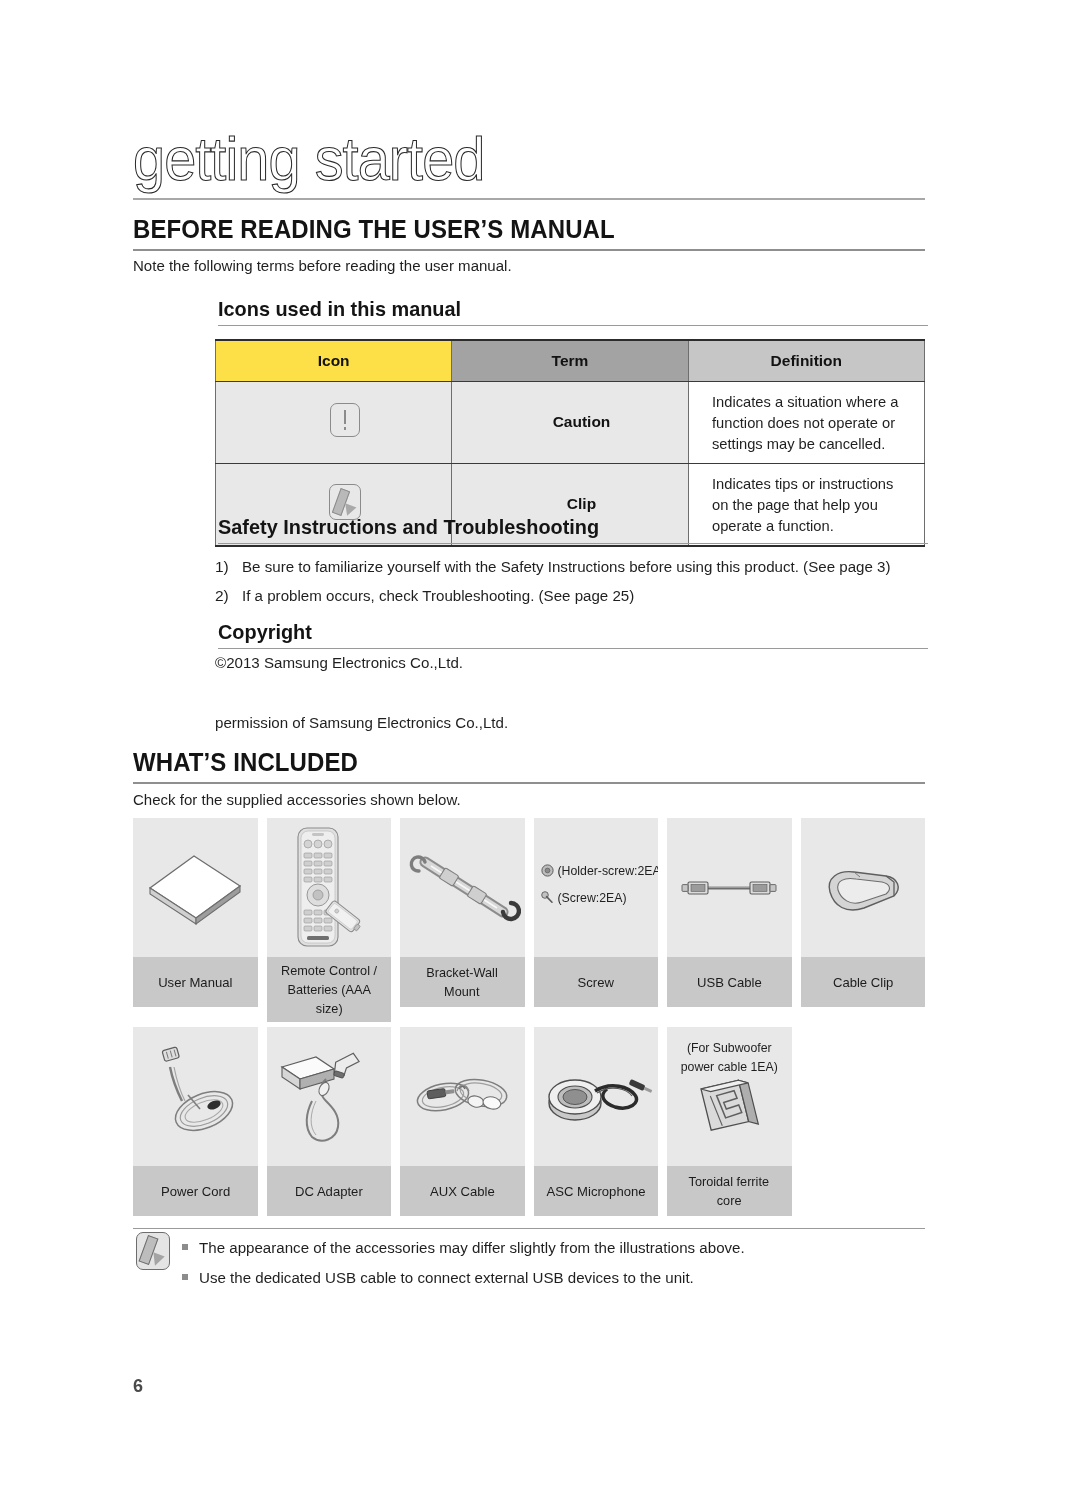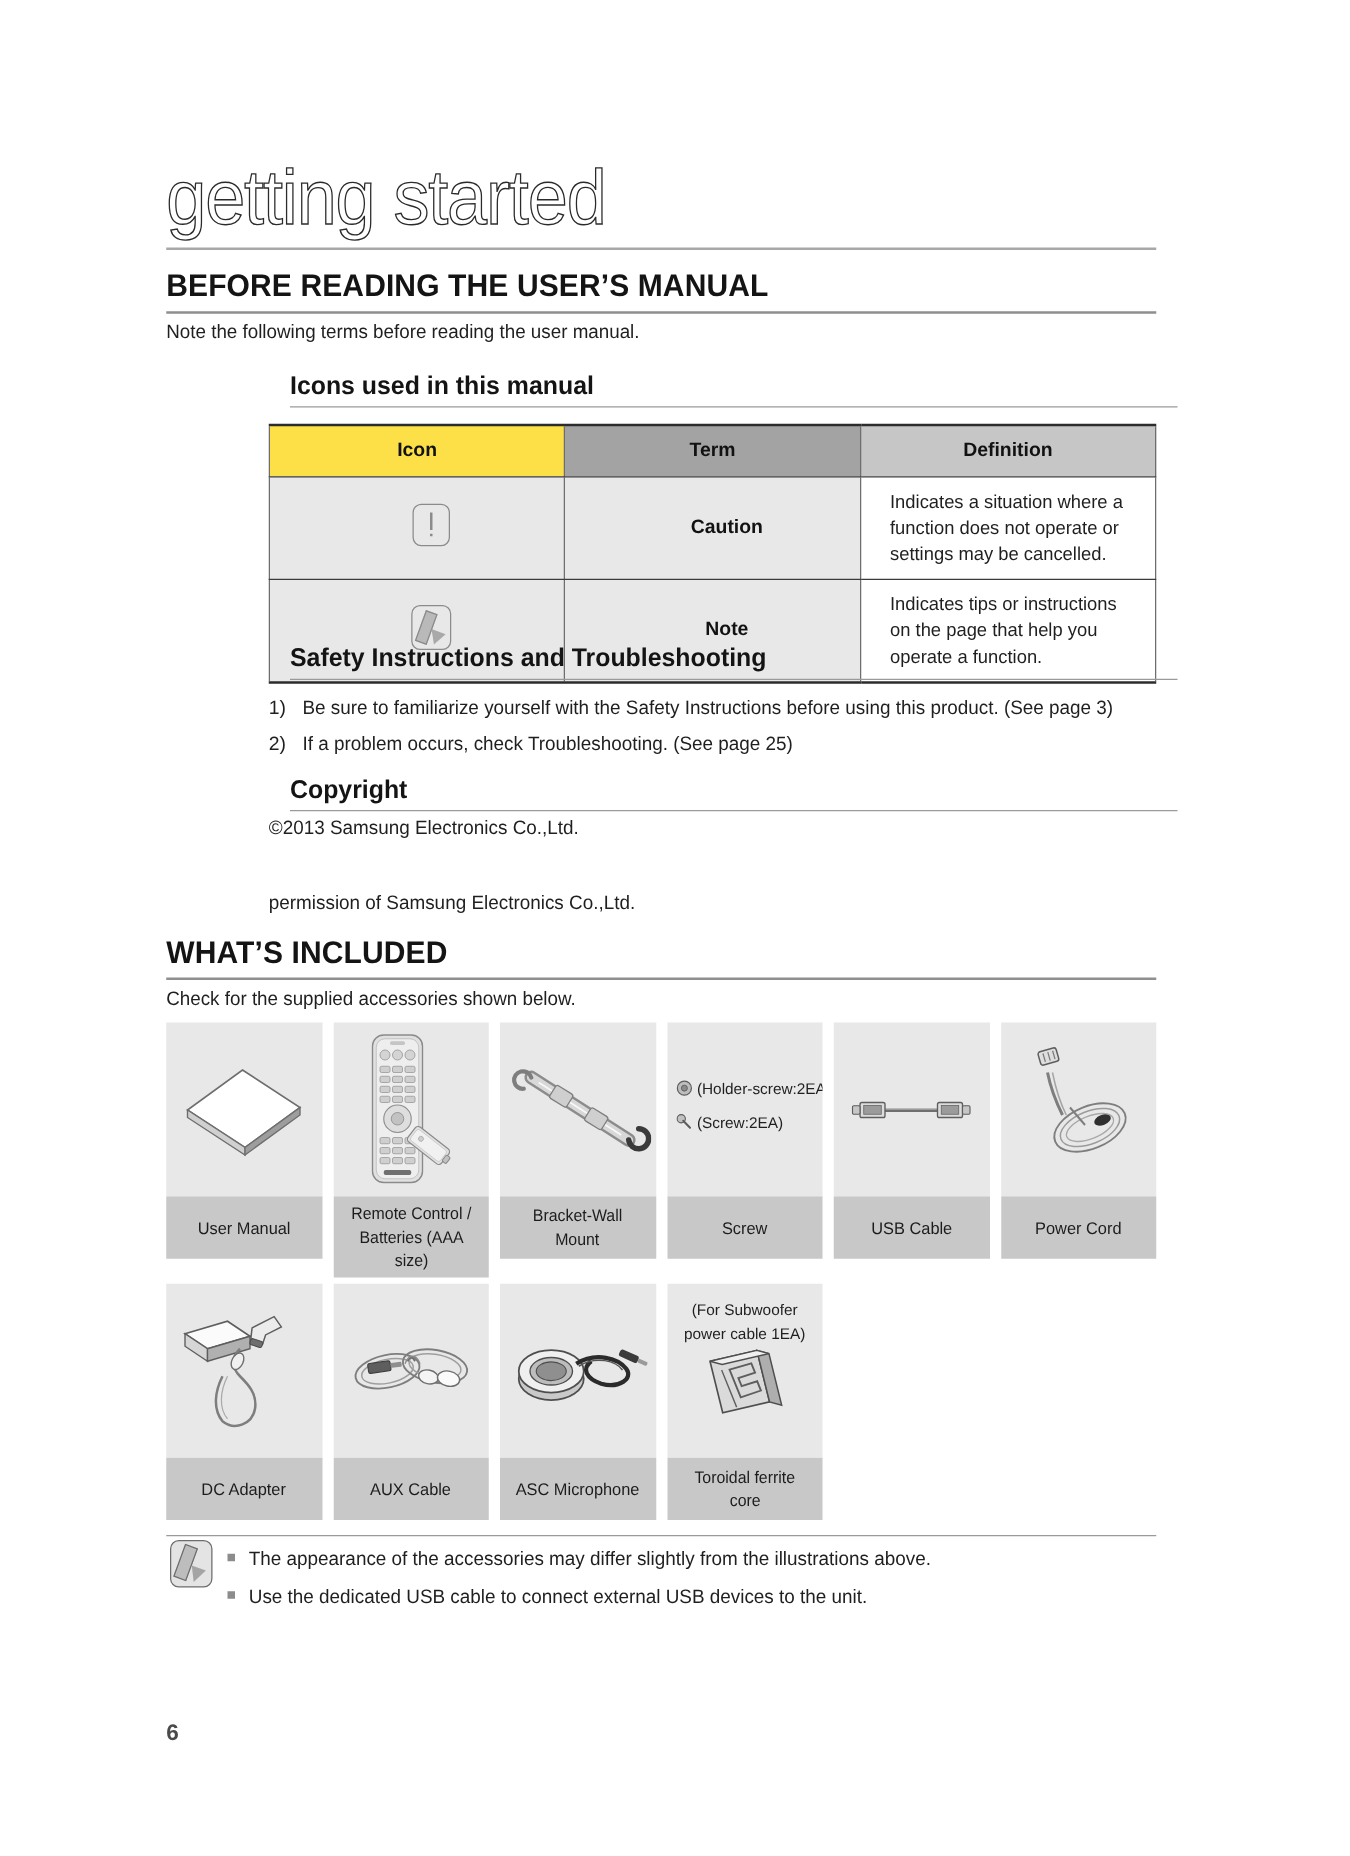--- a/index.html
+++ b/index.html
@@ -67,21 +67,21 @@
     position: absolute;
     font-size: 15.5px;
     line-height: 22px;
     color: #1f1f1f;
     transform: scaleX(0.97);
     transform-origin: left top;
     white-space: nowrap;
   }
 
   
-  .h2-block { position: absolute; left: 232px; width: 710px; }
+  .h2-block { position: absolute; left: 218px; width: 710px; }
   .h2-text {
     font-size: 20.5px;
     font-weight: bold;
     color: #141414;
     transform: scaleX(0.97);
     transform-origin: left center;
     white-space: nowrap;
   }
   .h2-rule {
     margin-top: 4px;
@@ -358,21 +358,21 @@
           <span>Indicates a situation where a function does not operate or settings may be cancelled.</span>
         </td>
       </tr>
       <tr class="row-note">
         <td class="c-icon">
           <span class="ico-note">
             <span class="pencil"></span>
             <span class="nib"></span>
           </span>
         </td>
-        <td class="c-term">Note</td>
+        <td class="c-term">Clip</td>
         <td class="c-def">
           <span>Indicates tips or instructions on the page that help you operate a function.</span>
         </td>
       </tr>
     </tbody>
   </table>
 
   <div class="h2-block" style="top:515px;">
     <div class="h2-text">Safety Instructions and Troubleshooting</div>
     <div class="h2-rule"></div>
@@ -531,20 +531,35 @@
             <rect x="73" y="2.4" width="14" height="7" fill="#9b9b9b" stroke="#5e5e5e" stroke-width="0.6"></rect>
             <rect x="90" y="2.6" width="6" height="6.8" rx="1" fill="#c6c6c6" stroke="#5e5e5e" stroke-width="0.9"></rect>
           </g>
         </svg>
       </div>
       <div class="acc-label">
         <span>USB Cable</span>
       </div>
     </div>
 
+    <div class="acc-cell">
+      <div class="acc-img">
+        <svg width="118" height="132" viewBox="0 0 118 132">
+          <g transform="translate(20,46)">
+            <path d="M6,24 C2,10 14,2 30,4 L62,8 C74,10 78,20 70,28 L40,40 C22,46 10,38 6,24 Z" fill="#d4d4d4" stroke="#5e5e5e" stroke-width="1.4"></path>
+            <path d="M14,22 C12,13 20,9 32,11 L58,14 C66,16 68,21 62,26 L38,34 C26,38 17,31 14,22 Z" fill="#ececec" stroke="#6e6e6e" stroke-width="1.1"></path>
+            <path d="M62,8 L70,14 L70,28" fill="none" stroke="#5e5e5e" stroke-width="1.3"></path>
+            <path d="M30,4 L36,9" fill="none" stroke="#7a7a7a" stroke-width="1"></path>
+          </g>
+        </svg>
+      </div>
+      <div class="acc-label">
+        <span>Cable Clip</span>
+      </div>
+    </div>
 
     <div class="acc-cell">
       <div class="acc-img">
         <svg width="118" height="132" viewBox="0 0 118 132">
           <g transform="translate(16,18)">
             <ellipse cx="52" cy="62" rx="30" ry="17" transform="rotate(-22 52 62)" fill="none" stroke="#7e7e7e" stroke-width="1.5"></ellipse>
             <ellipse cx="52" cy="62" rx="25" ry="13" transform="rotate(-22 52 62)" fill="none" stroke="#9b9b9b" stroke-width="1.2"></ellipse>
             <ellipse cx="52" cy="62" rx="20" ry="9" transform="rotate(-22 52 62)" fill="none" stroke="#a9a9a9" stroke-width="1.1"></ellipse>
             <path d="M30,52 C24,40 20,28 18,18" fill="none" stroke="#7e7e7e" stroke-width="2.4"></path>
             <path d="M33,52 C27,40 24,28 22,18" fill="none" stroke="#a5a5a5" stroke-width="1.2"></path>

